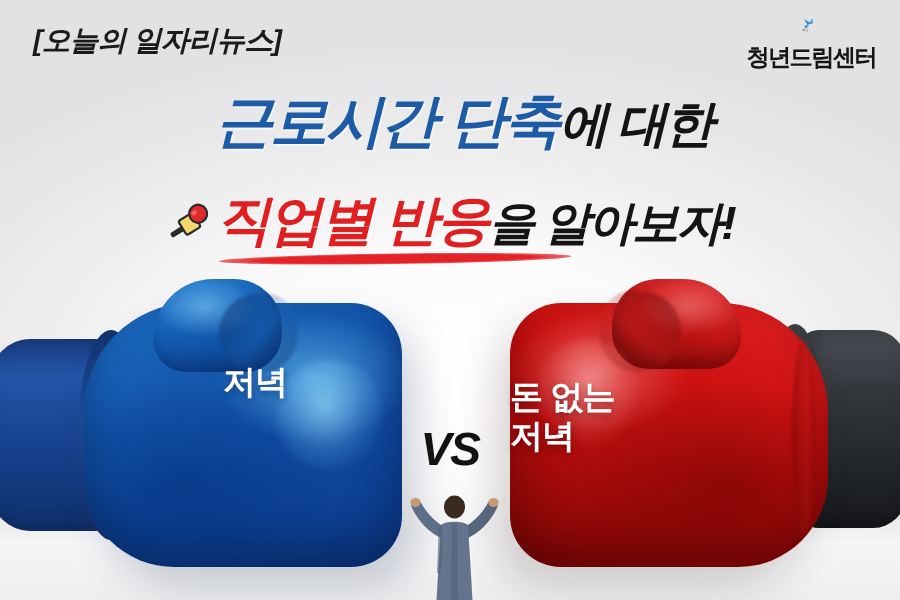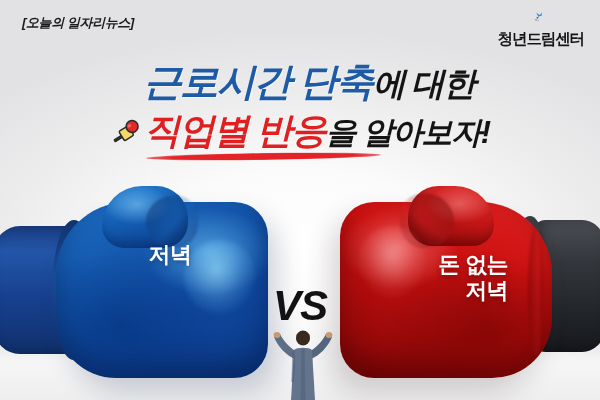--- a/index.html
+++ b/index.html
@@ -17,21 +17,21 @@
       radial-gradient(ellipse 70% 55% at 50% 62%, #ffffff 0%, #fbfbfb 35%, #ededee 68%, #e2e2e4 100%),
       linear-gradient(180deg, #dcdcde 0%, #e9e9eb 25%, #f2f2f3 55%, #e6e6e8 100%);
     user-select: none;
   }
 
   
   .tagline {
     position: absolute;
     left: 22px;
     top: 14px;
-    font-size: 13px;
+    font-size: 19px;
     font-weight: bold;
     font-style: italic;
     letter-spacing: -0.4px;
     color: #1b1b1b;
     white-space: nowrap;
   }
 
   .logo {
     position: absolute;
     right: 16px;
@@ -67,21 +67,21 @@
   }
   .hl-line {
     position: relative;
     display: inline-block;
     white-space: nowrap;
     font-weight: bold;
     font-style: italic;
     line-height: 1.02;
   }
   .hl1 { font-size: 33px; letter-spacing: -1.6px; padding-left: 6px; }
-  .hl2 { font-size: 31px; letter-spacing: -1.4px; margin-top: 12px; padding-left: 34px; }
+  .hl2 { font-size: 31px; letter-spacing: -1.4px; margin-top: 28px; padding-left: 34px; }
 
   .k-blue {
     color: #1d5ba6;
     font-size: 1.16em;
     text-shadow: 1px 1px 0 rgba(255,255,255,.55);
     margin-left: 12px;
   }
   .k-red {
     color: #df1f20;
     font-size: 1.16em;
@@ -257,36 +257,36 @@
     right: 60px; top: 40px;
     width: 16px; height: 130px;
     border-radius: 50%;
     background: linear-gradient(90deg, rgba(120,6,6,.55) 0%, rgba(190,30,30,.25) 60%, rgba(120,6,6,.4) 100%);
     filter: blur(1px);
   }
   .gr-label {
     position: absolute;
     right: 96px; top: 66px;
     width: 168px;
-    text-align: right;
+    text-align: left;
     color: #ffffff;
     font-weight: bold;
     font-size: 22px;
     line-height: 1.18;
     letter-spacing: -0.6px;
     text-shadow: 0 2px 5px rgba(60,0,0,.45);
   }
 
   
   .vs {
     position: absolute;
     left: 0; right: 0;
     top: 282px;
     text-align: center;
-    font-size: 42px;
+    font-size: 31px;
     font-weight: bold;
     font-style: italic;
     letter-spacing: -1px;
     color: #121212;
     z-index: 6;
   }
 
   
   .ref { position: absolute; left: 268px; top: 330px; width: 70px; height: 70px; z-index: 5; }
 </style>

